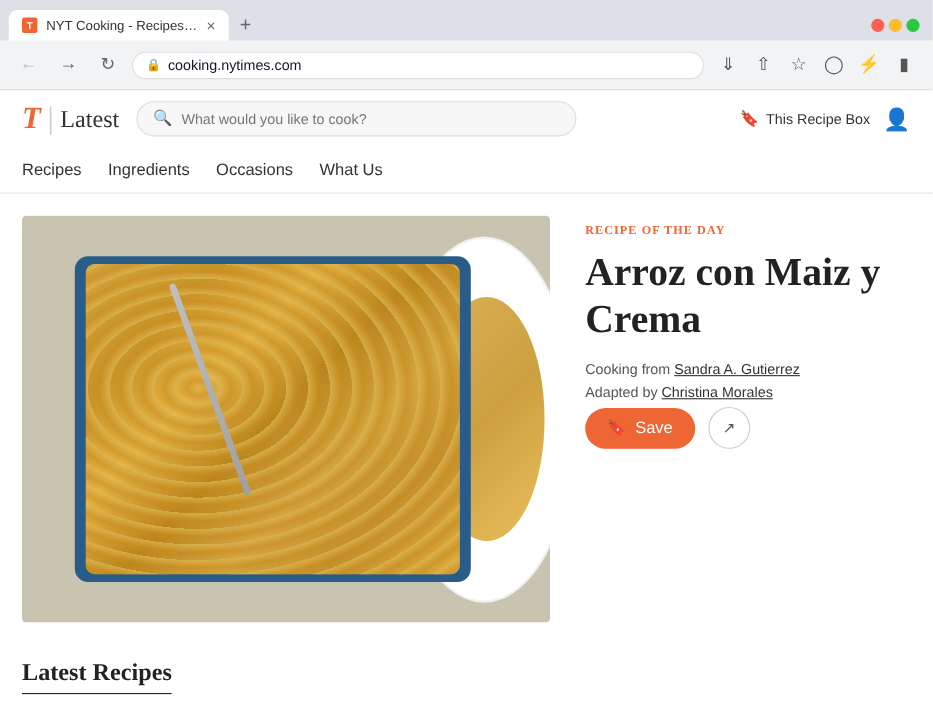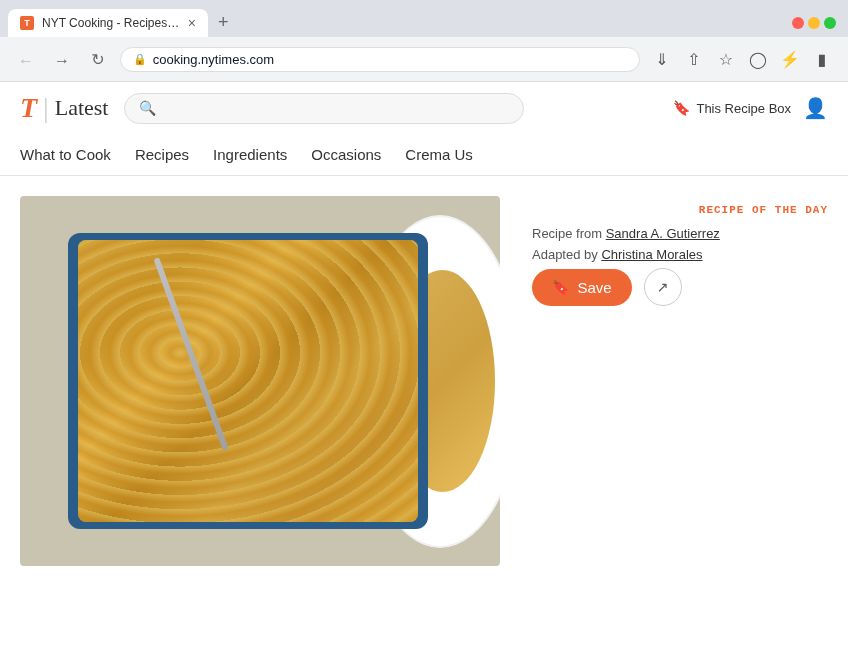--- a/index.html
+++ b/index.html
@@ -58,21 +58,21 @@
     
     .casserole-visual { width: 100%; height: 100%; background: #c8c4b0; position: relative; overflow: hidden; }
     .casserole-dish { position: absolute; left: 10%; top: 10%; width: 75%; height: 80%; background: #2a5c8a; border-radius: 12px; }
     .casserole-food { position: absolute; left: 12%; top: 12%; width: 71%; height: 76%; background: linear-gradient(135deg, #d4a843 0%, #c8952a 20%, #e8b84b 35%, #b8841e 50%, #d4a843 65%, #c49030 80%, #e0b040 100%); border-radius: 8px; }
     .casserole-cheese { position: absolute; left: 12%; top: 12%; width: 71%; height: 76%; background: repeating-radial-gradient(ellipse at 30% 40%, rgba(220,180,80,0.8) 0px, rgba(200,140,30,0.6) 10px, transparent 20px); border-radius: 8px; }
     .casserole-spoon { position: absolute; left: 35%; top: 15%; width: 6px; height: 55%; background: linear-gradient(to bottom, #c0c0c0, #a0a0a0); border-radius: 3px; transform: rotate(-20deg); }
     .plate-right { position: absolute; right: -5%; top: 5%; width: 35%; height: 90%; background: white; border-radius: 50%; border: 2px solid #f0f0f0; }
     .plate-food { position: absolute; right: 1%; top: 20%; width: 22%; height: 60%; background: linear-gradient(135deg, #d4a843, #c8952a, #e8b84b); border-radius: 50%; opacity: 0.9; }
 
     .recipe-info { flex: 1; padding-top: 8px; }
-    .recipe-of-day { color: #e63; font-size: 11px; font-weight: bold; letter-spacing: 1px; font-family: Liberation Mono, monospace; text-transform: uppercase; margin-bottom: 10px; text-align: right; }
+    .recipe-of-day { color: #e63; font-size: 11px; font-weight: bold; letter-spacing: 1px; font-family: Liberation Serif, serif; text-transform: uppercase; margin-bottom: 10px; }
     .recipe-title { font-size: 36px; font-family: Georgia, serif; color: #222; line-height: 1.2; margin-bottom: 16px; }
     .recipe-attribution { font-size: 13px; font-family: Arial, sans-serif; color: #555; margin-bottom: 6px; }
     .recipe-attribution a { color: #333; }
     .recipe-description { font-size: 14px; font-family: Arial, sans-serif; color: #555; line-height: 1.6; margin-bottom: 20px; margin-top: 12px; }
     .recipe-actions { display: flex; align-items: center; gap: 12px; }
     .save-btn { display: flex; align-items: center; gap: 8px; background: #e63; color: white; border: none; border-radius: 20px; padding: 10px 20px; font-size: 15px; font-family: Arial, sans-serif; cursor: pointer; }
     .save-btn .save-icon { font-size: 14px; }
     .share-btn { width: 38px; height: 38px; border-radius: 50%; border: 1px solid #ccc; background: white; display: flex; align-items: center; justify-content: center; cursor: pointer; font-size: 14px; color: #555; }
 
     .latest-recipes { margin-top: 8px; }
@@ -123,35 +123,35 @@
 
 <div class="site-header">
   <div class="site-top">
     <a class="logo" href="#">
       <span class="nyt-t">T</span>
       <span class="logo-divider">|</span>
       <span class="logo-cooking">Latest</span>
     </a>
     <div class="search-bar">
       <span class="search-icon">🔍</span>
+      <input class="search-input" type="text" placeholder="What would you like to cook?" style="">
     </div>
     <div class="header-right">
       <a class="recipe-box-btn" href="#">
         <span class="bookmark-icon">🔖</span>
         <span>This Recipe Box</span>
       </a>
       <span class="user-icon">👤</span>
     </div>
   </div>
   <nav class="site-nav">
-    <a class="nav-item" href="#">What to Cook</a>
     <a class="nav-item" href="#">Recipes</a>
     <a class="nav-item" href="#">Ingredients</a>
     <a class="nav-item" href="#">Occasions</a>
-    <a class="nav-item" href="#">Crema Us</a>
+    <a class="nav-item" href="#">What Us</a>
   </nav>
 </div>
 
 <div class="main-content">
   <div class="hero-section">
 
     <div class="hero-image">
       <div class="casserole-visual">
 
         <div class="plate-right"></div>
@@ -159,33 +159,37 @@
 
         <div class="casserole-dish"></div>
         <div class="casserole-food"></div>
         <div class="casserole-cheese"></div>
         <div class="casserole-spoon"></div>
       </div>
     </div>
 
     <div class="recipe-info">
       <div class="recipe-of-day">RECIPE OF THE DAY</div>
+      <h1 class="recipe-title">Arroz con Maiz y Crema</h1>
       <div class="recipe-attribution">
-        <span>Recipe from</span>
+        <span>Cooking from</span>
         <a href="#">Sandra A. Gutierrez</a>
       </div>
       <div class="recipe-attribution">
         <span>Adapted by</span>
         <a href="#">Christina Morales</a>
       </div>
       <div class="recipe-actions">
         <button class="save-btn">
           <span class="save-icon">🔖</span>
           <span>Save</span>
         </button>
         <button class="share-btn">
           <span>↗</span>
         </button>
       </div>
     </div>
   </div>
 
+  <div class="latest-recipes">
+    <h2>Latest Recipes</h2>
+  </div>
 </div>
 
 </body></html>

